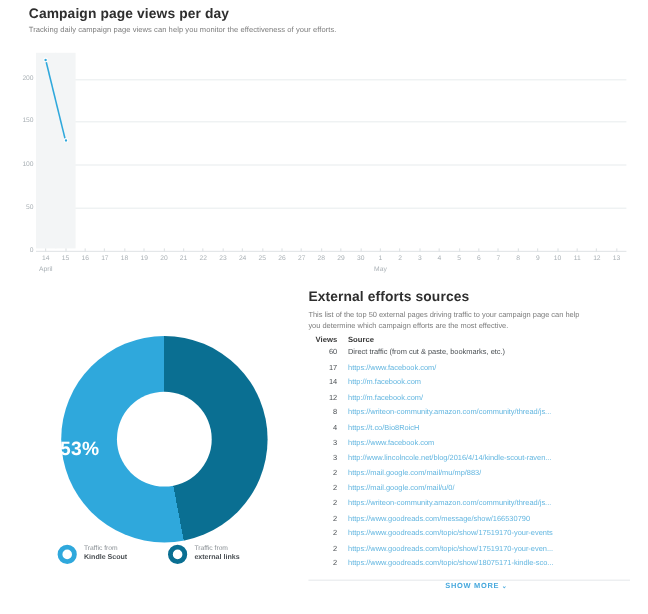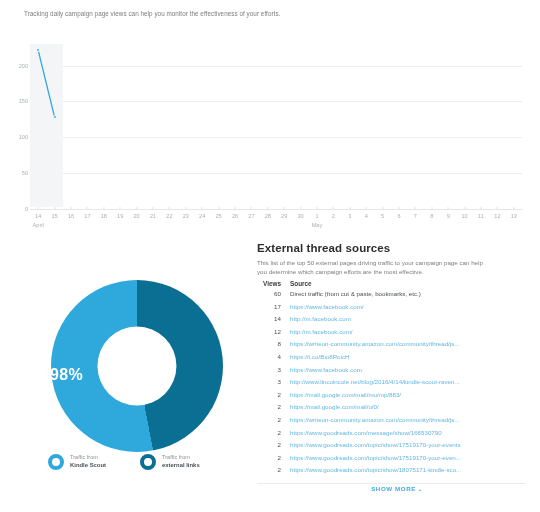--- a/index.html
+++ b/index.html
@@ -107,20 +107,21 @@
   }
   .showmore .chev { font-size: 5px; margin-left: 2px; }
 </style>
 </head>
 <body>
 
 <div class="page">
 
   <div class="sec-views">
     <div class="views-head">
+      <div class="sec-title">Campaign page views per day</div>
       <div class="sec-sub">Tracking daily campaign page views can help you monitor the effectiveness of your efforts.</div>
     </div>
 
     <div class="chart-wrap">
       <div class="ylabels" id="ylabels">
           <div class="ylab" style="top: 165px;">0</div>
           <div class="ylab" style="top: 129.13px;">50</div>
           <div class="ylab" style="top: 93.2609px;">100</div>
           <div class="ylab" style="top: 57.3913px;">150</div>
           <div class="ylab" style="top: 21.5217px;">200</div>
@@ -205,21 +206,21 @@
         </div>
     </div>
   </div>
 
   <div class="sec-mix">
 
     <div class="donut-area">
       <div class="donut" id="donut" style="background: conic-gradient(rgb(10, 111, 146) 0%, rgb(10, 111, 146) 47%, rgb(47, 168, 220) 47%, rgb(47, 168, 220) 100%); border-radius: 50%;">
           <div style="position: absolute; left: 50%; top: 50%; width: 46%; height: 46%; transform: translate(-50%, -50%); background: rgb(255, 255, 255); border-radius: 50%;"></div>
         </div>
-      <div class="pct pct-left">98%</div>
+      <div class="pct pct-left">53%</div>
       <div class="pct pct-right">47%</div>
     </div>
 
     <div class="legend">
       <div class="leg-item" style="left:48px">
         <div class="leg-ring"></div>
         <div class="leg-text">
           <div class="leg-l1">Traffic from</div>
           <div class="leg-l2">Kindle Scout</div>
         </div>
@@ -229,21 +230,21 @@
         <div class="leg-text">
           <div class="leg-l1">Traffic from</div>
           <div class="leg-l2">external links</div>
         </div>
       </div>
     </div>
   </div>
 
   <div class="sec-ext">
     <div class="ext-head">
-      <div class="sec-title">External thread sources</div>
+      <div class="sec-title">External efforts sources</div>
       <div class="ext-sub">This list of the top 50 external pages driving traffic to your campaign page can help you determine which campaign efforts are the most effective.</div>
     </div>
 
     <div class="tbl">
       <div class="thead">
         <div class="th-views">Views</div>
         <div class="th-source">Source</div>
       </div>
       <div id="rows">
           <div class="trow">

